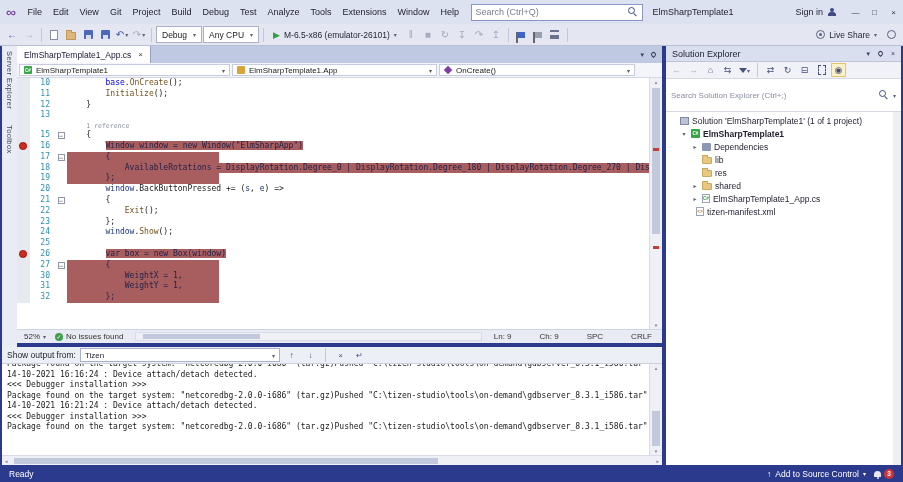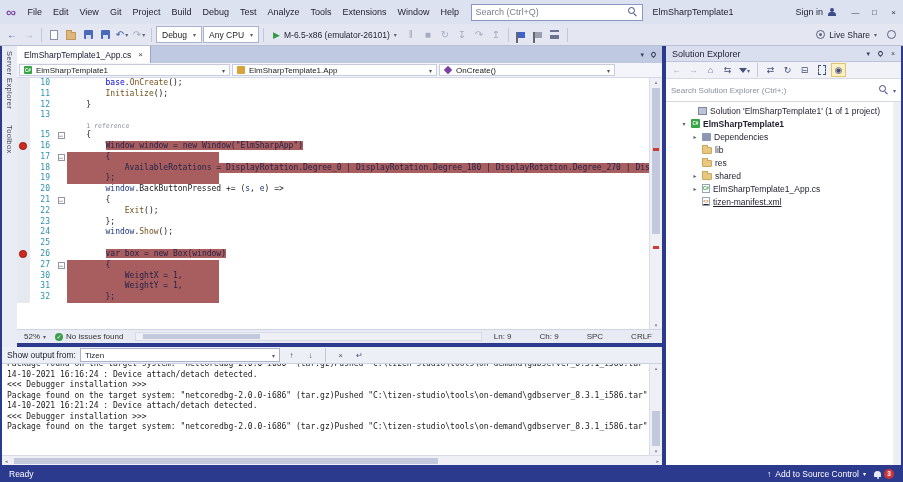--- a/index.html
+++ b/index.html
@@ -111,21 +111,21 @@
 
   
   .sepanel{position:absolute;left:666px;top:46px;width:235px;height:419px;background:#ffffff;display:flex;flex-direction:column}
   .se-header{height:16px;background:#D9DFEE;display:flex;align-items:center;padding:0 6px;border-bottom:1px solid #BDC4D9;flex:none}
   .se-toolbar{height:17px;display:flex;align-items:center;gap:2px;padding:0 3px;background:#F0F2F8;border-bottom:1px solid #D5D9E6;flex:none}
   .se-ticon{width:15px;height:14px;display:flex;align-items:center;justify-content:center;font-size:9px;color:#47507A}
   .se-ticon.dim{color:#B0B5C6}
   .se-ticon.selected{background:#FCF1C4;border:1px solid #E0C56A}
   .funnel{width:0;height:0;border-left:4px solid transparent;border-right:4px solid transparent;border-top:5px solid #47507A}
   .dashed-page{width:8px;height:10px;border:1px dashed #47507A}
-  .se-search{height:23px;background:#fff;border-bottom:1px solid #D5D9E6;display:flex;align-items:center;padding:0 5px;color:#8A8F9E;font-size:8px;flex:none;gap:4px}
+  .se-search{height:33px;background:#fff;border-bottom:1px solid #D5D9E6;display:flex;align-items:center;padding:0 5px;color:#8A8F9E;font-size:8px;flex:none;gap:4px}
   .se-search .grow{flex:1}
   .se-tree{flex:1;position:relative;padding-top:2px;overflow:hidden}
   .se-vtrack{position:absolute;right:0;top:0;bottom:0;width:8px;background:#EDEFF5}
   .tree-row{height:13px;display:flex;align-items:center;gap:3px;font-size:8.5px;color:#1E1E2E;white-space:nowrap}
   .tree-row.bold .tree-label{font-weight:bold}
   .tree-arrow{width:8px;font-size:6px;color:#596070;text-align:center;flex:none}
   .ico{flex:none;display:flex;align-items:center;justify-content:center}
   .ico-solution{width:9px;height:8px;background:#BCC3D6;border:1px solid #7C87A5}
   .ico-csproj{width:9px;height:9px;background:#37A546;color:#fff;font-size:4.5px;font-weight:bold;border-radius:1px}
   .ico-dependencies{width:9px;height:8px;background:#8C97B5;border-radius:1px}
@@ -269,21 +269,21 @@
       <div class="bc-combo" style="width:211px">
         <span class="bc-ico proj">C#</span>
         <span>ElmSharpTemplate1</span>
         <span class="bc-arrow">▾</span>
       </div>
       <div class="bc-combo" style="width:205px">
         <span class="bc-ico cls"></span>
         <span>ElmSharpTemplate1.App</span>
         <span class="bc-arrow">▾</span>
       </div>
-      <div class="bc-combo" style="width:176px">
+      <div class="bc-combo" style="width:196px">
         <span class="bc-ico method"></span>
         <span>OnCreate()</span>
         <span class="bc-arrow">▾</span>
       </div>
     </div>
     <div class="code" id="code-lines">
         <div class="cl"><span class="bp-m"></span><span class="lnum">10</span><span class="foldm"></span><span class="ctext">        <span class="tk-k">base</span><span class="tk-d">.</span><span class="tk-m">OnCreate</span><span class="tk-d">();</span></span></div>
         <div class="cl"><span class="bp-m"></span><span class="lnum">11</span><span class="foldm"></span><span class="ctext">        <span class="tk-m">Initialize</span><span class="tk-d">();</span></span></div>
         <div class="cl"><span class="bp-m"></span><span class="lnum">12</span><span class="foldm"></span><span class="ctext">    <span class="tk-d">}</span></span></div>
         <div class="cl"><span class="bp-m"></span><span class="lnum">13</span><span class="foldm"></span><span class="ctext"></span></div>
@@ -388,21 +388,21 @@
         </span>
       <span class="se-ticon selected">◉</span>
     </div>
     <div class="se-search">
       <span class="grow">Search Solution Explorer (Ctrl+;)</span>
       <span class="magnifier"></span>
       <span class="mini">▾</span>
     </div>
     <div class="se-tree" id="se-tree">
       <div class="se-vtrack"></div>
-    <div class="tree-row" style="padding-left: 21px;">
+    <div class="tree-row" style="padding-left: 3px;">
           <span class="tree-arrow"></span>
           <span class="ico ico-solution"></span>
           <span class="tree-label">Solution 'ElmSharpTemplate1' (1 of 1 project)</span>
         </div>
         <div class="tree-row bold" style="padding-left: 14px;">
           <span class="tree-arrow">▾</span>
           <span class="ico ico-csproj">C#</span>
           <span class="tree-label">ElmSharpTemplate1</span>
         </div>
         <div class="tree-row" style="padding-left: 25px;">
@@ -423,21 +423,21 @@
         <div class="tree-row" style="padding-left: 25px;">
           <span class="tree-arrow">▸</span>
           <span class="ico ico-folder"></span>
           <span class="tree-label">shared</span>
         </div>
         <div class="tree-row" style="padding-left: 25px;">
           <span class="tree-arrow">▸</span>
           <span class="ico ico-csfile">C#</span>
           <span class="tree-label">ElmSharpTemplate1_App.cs</span>
         </div>
-        <div class="tree-row" style="padding-left: 25px; text-decoration: underline;">
+        <div class="tree-row" style="padding-left: 19px;">
           <span class="tree-arrow"></span>
           <span class="ico ico-xml">&lt;&gt;</span>
           <span class="tree-label">tizen-manifest.xml</span>
         </div>
       </div>
   </div>
 
   <div class="statusbar">
     <span>Ready</span>
     <div class="sb-spacer"></div>

